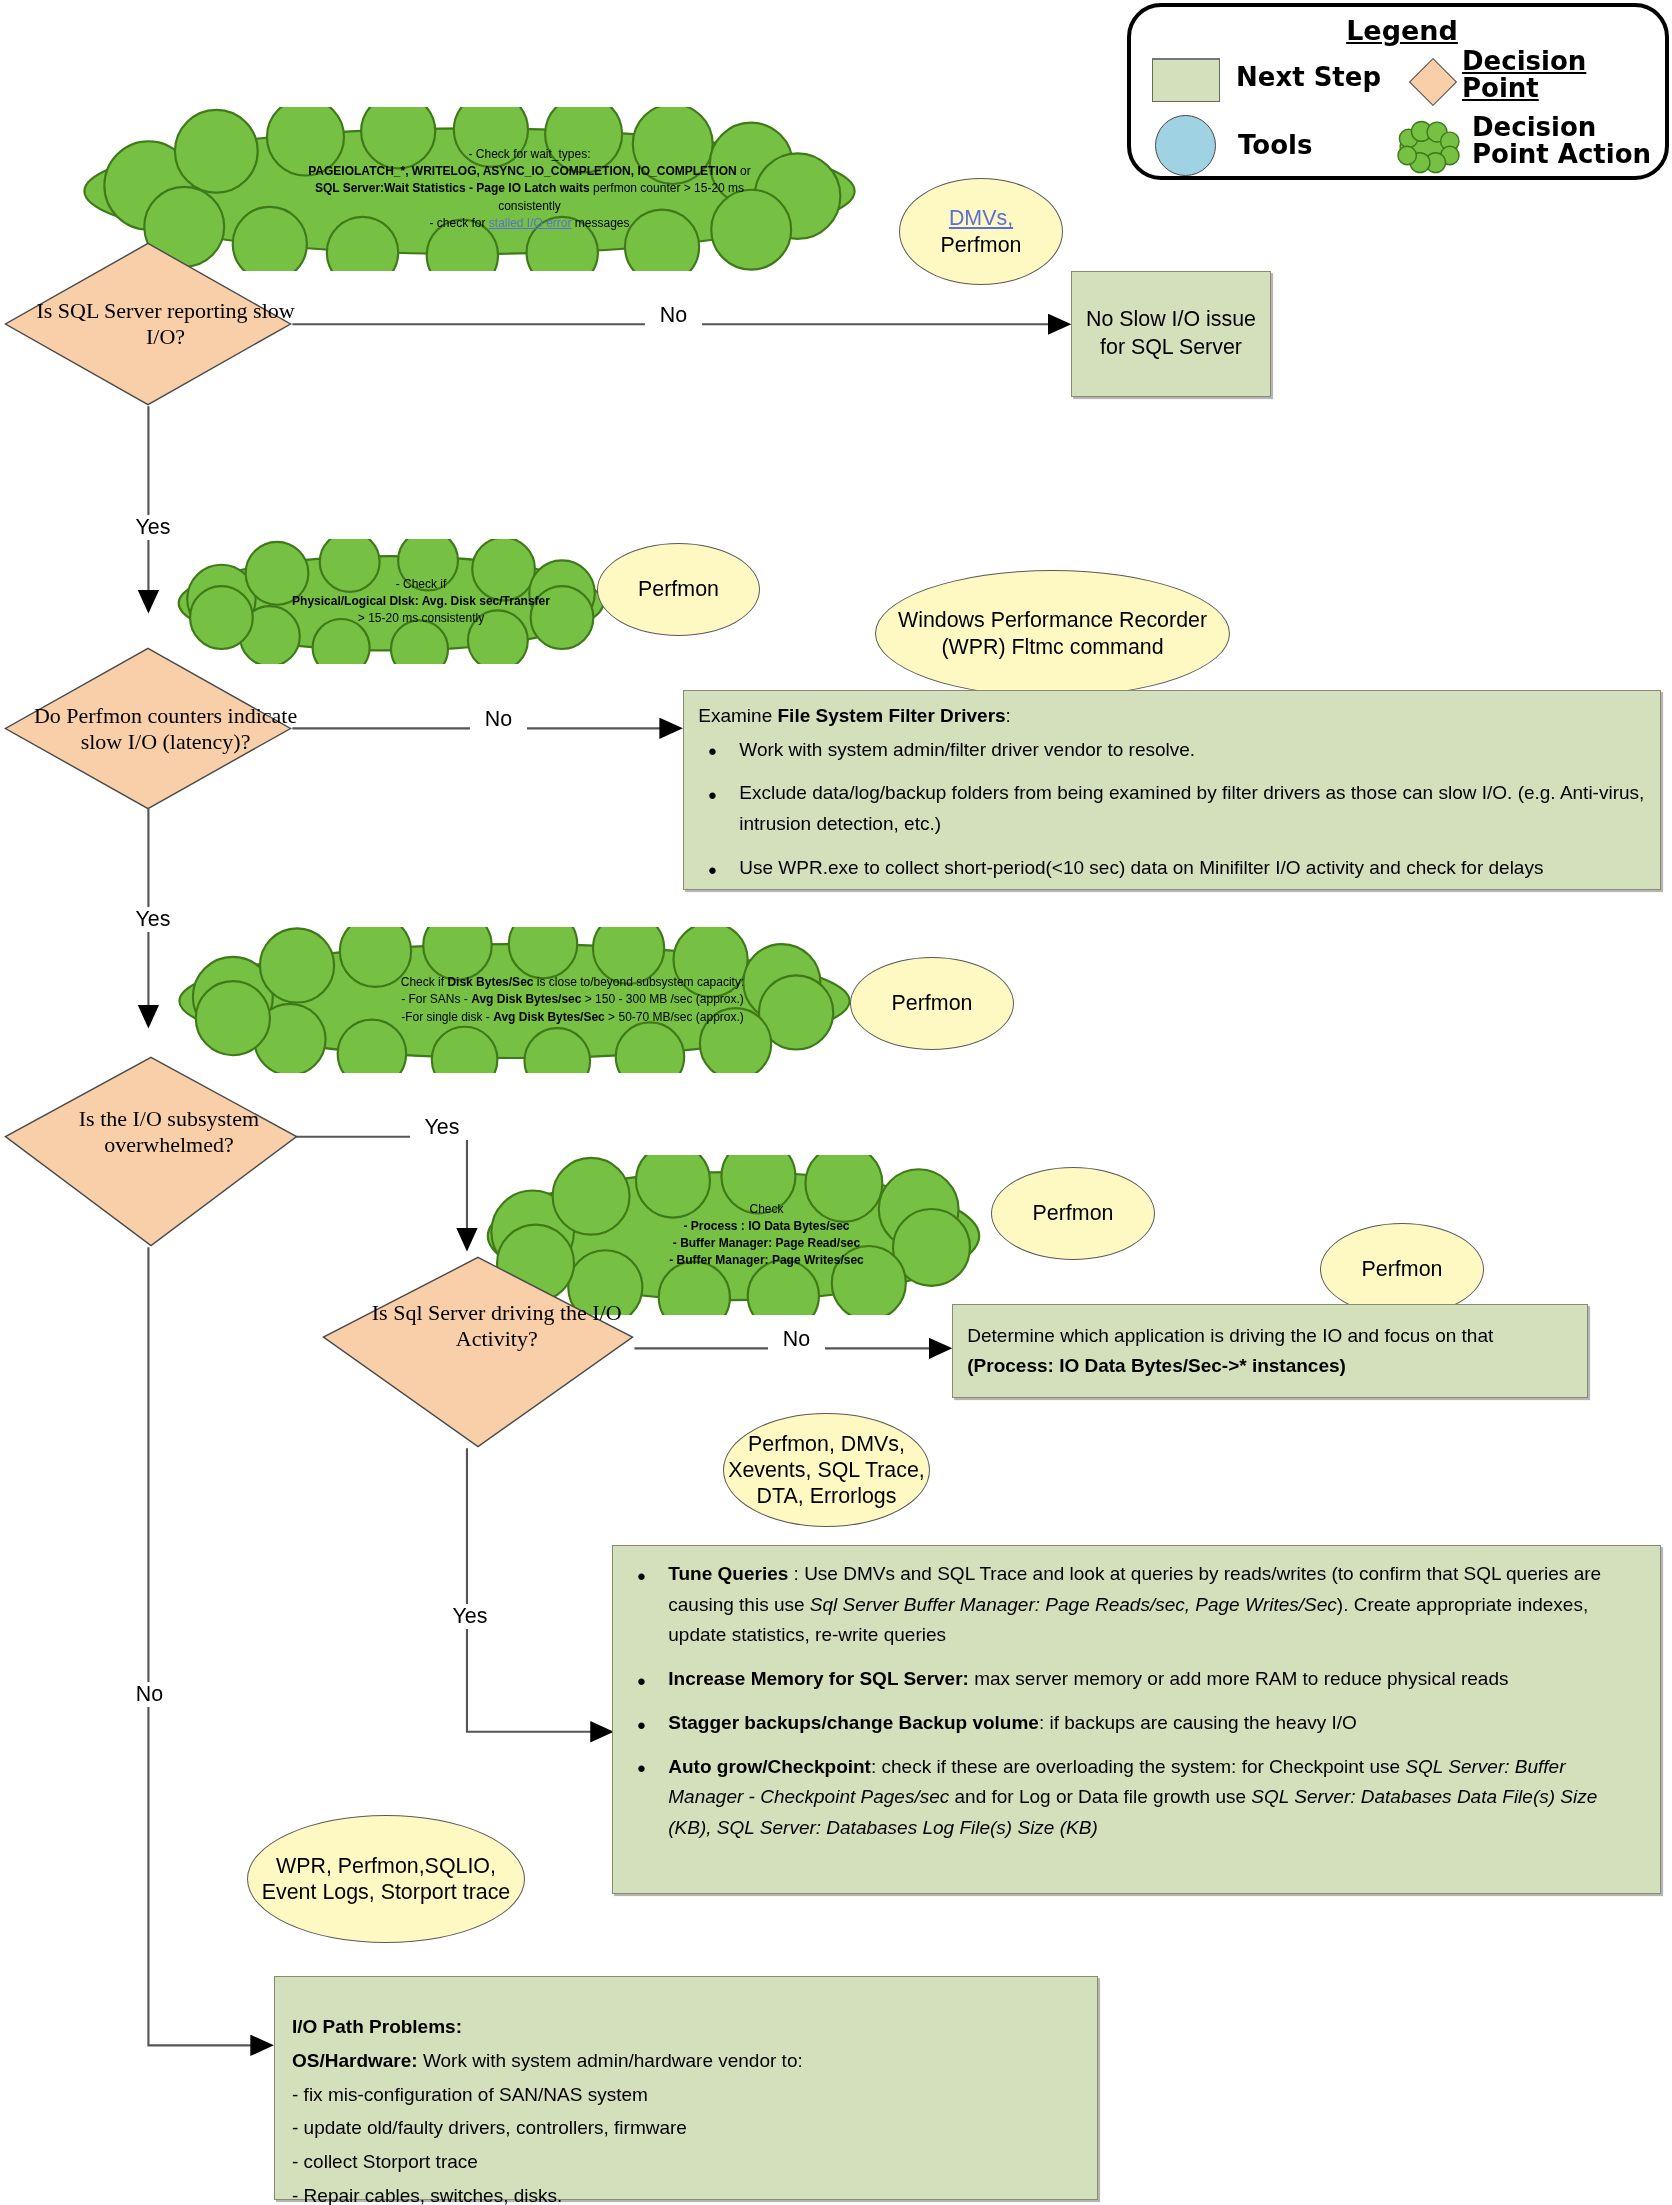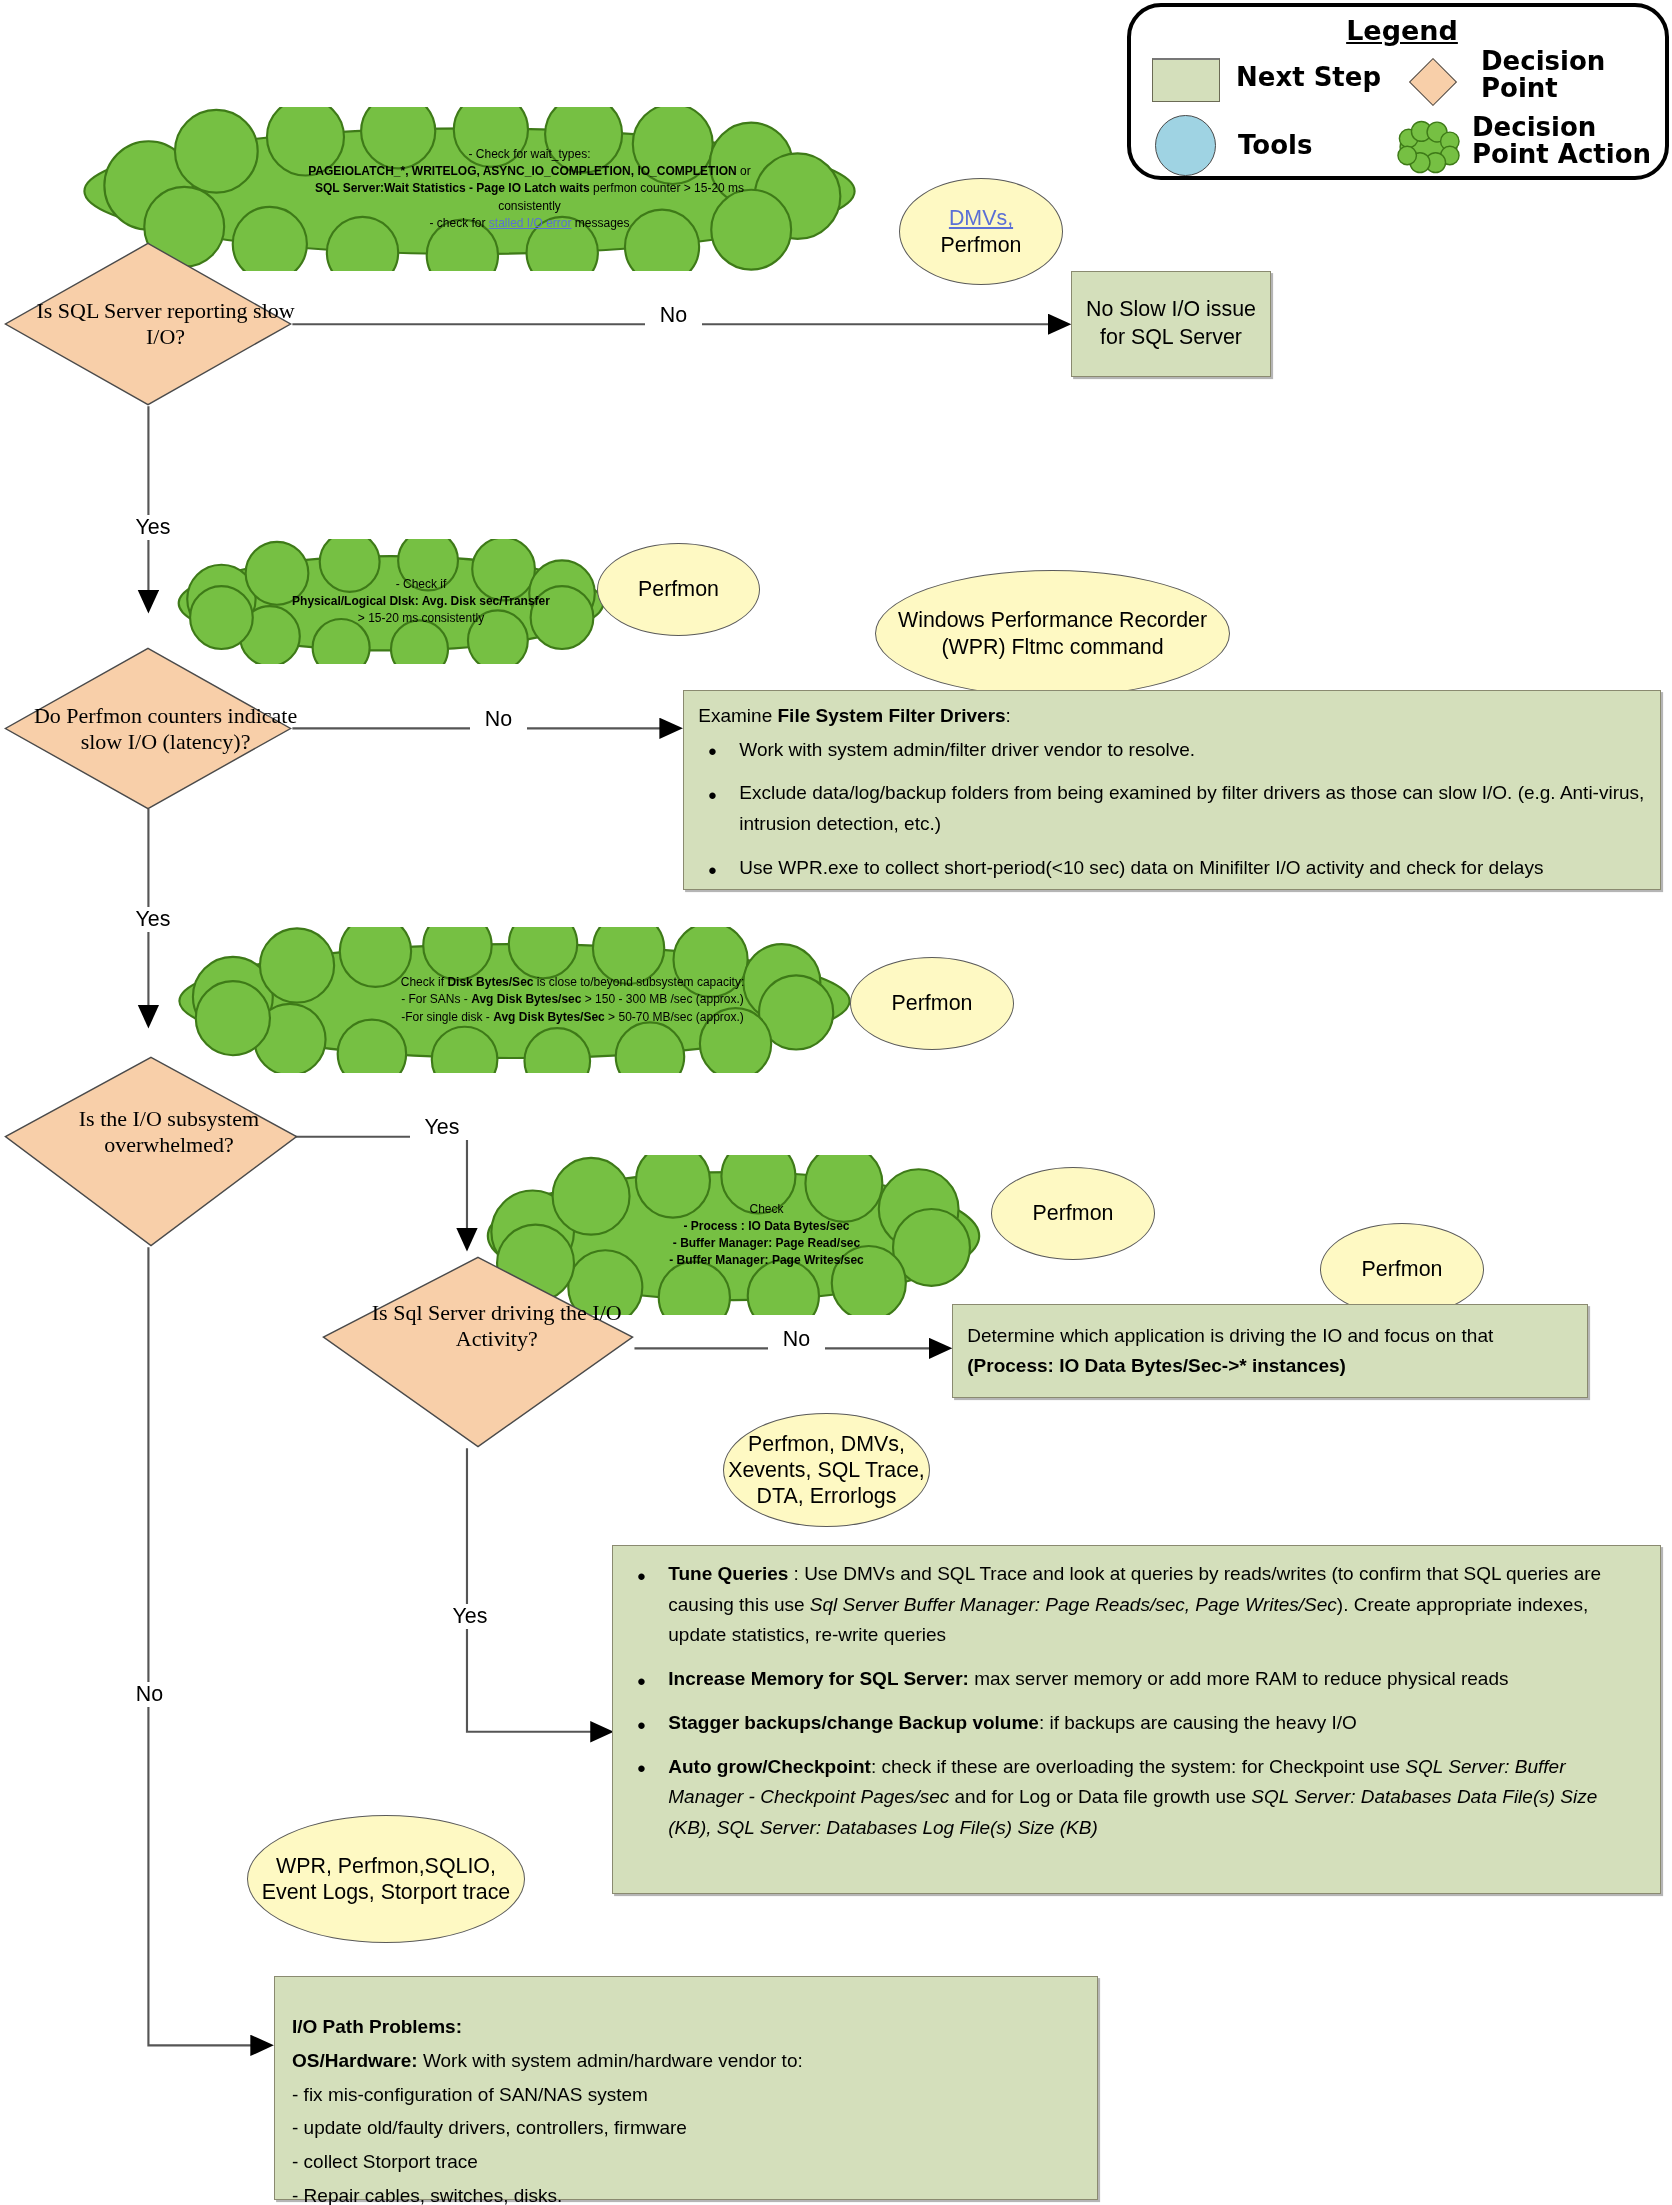--- a/index.html
+++ b/index.html
@@ -82,21 +82,21 @@
 
   <div class="abs legend" style="left:1127px;top:2.9px;width:542px;height:177px;">
     <div class="legend-title abs" style="left:0;top:8.6px;width:542px;">Legend</div>
 
     <div class="abs sw-rect" style="left:21.4px;top:51px;width:68px;height:44px;"></div>
     <div class="abs legend-label" style="left:105px;top:57px;width:192px;">Next Step</div>
 
     <div class="abs" style="left:276px;top:50px;width:51px;height:51px;">
       <div class="sw-diamond abs" style="left:8.6px;top:8.6px;width:34px;height:34px;"></div>
     </div>
-    <div class="abs legend-label" style="left:350px;top:41px;width:178px;">Decision Point</div>
+    <div class="abs legend-label" style="left:331px;top:41px;width:178px;text-decoration:underline;">Decision Point</div>
 
     <div class="abs sw-circle" style="left:24px;top:108px;width:61px;height:61px;"></div>
     <div class="abs legend-label" style="left:107px;top:125px;width:164px;">Tools</div>
 
     <div class="abs" style="left:262px;top:113px;width:71px;height:54px;">
       <svg viewBox="0 0 100 76" style="width:100%;height:100%;">
         <g fill="#76c043" stroke="#3e7a18" stroke-width="2">
           <ellipse cx="50" cy="38" rx="40" ry="27"></ellipse>
           <circle cx="22" cy="26" r="13"></circle>
             <circle cx="40" cy="16" r="14"></circle>
@@ -154,21 +154,21 @@
     <span>Perfmon</span>
   </div>
 
   <div class="abs diamond" style="left:4.3px;top:242px;width:288px;height:164px;background:none;">
     <svg viewBox="0 0 404 230" preserveAspectRatio="none">
       <polygon points="202,2 402,115 202,228 2,115" fill="#f8cfa9" stroke="#4a4a4a" stroke-width="2"></polygon>
     </svg>
     <div class="dtext">Is SQL Server reporting slow I/O?</div>
   </div>
 
-  <div class="abs nextstep" style="left:1071px;top:271px;width:200px;height:106px;display:flex;align-items:center;justify-content:flex-start;text-align:center;font-size:21.4px;line-height:1.3;">
+  <div class="abs nextstep" style="left:1071px;top:271px;width:200px;height:126px;display:flex;align-items:center;justify-content:flex-start;text-align:center;font-size:21.4px;line-height:1.3;">
     <span>No Slow I/O issue for SQL Server</span>
   </div>
 
   <div class="abs edgelabel" style="left:645px;top:303px;width:57px;">No</div>
   <div class="abs edgelabel" style="left:121px;top:515px;width:64px;">Yes</div>
 
   <div class="cloud" style="left:163px;top:539px;width:456px;height:125px;">
     <svg viewBox="0 0 640 175" preserveAspectRatio="none">
       <g fill="#76c043" stroke="#3e7a18" stroke-width="3">
         <ellipse cx="320" cy="90" rx="298" ry="66"></ellipse>

